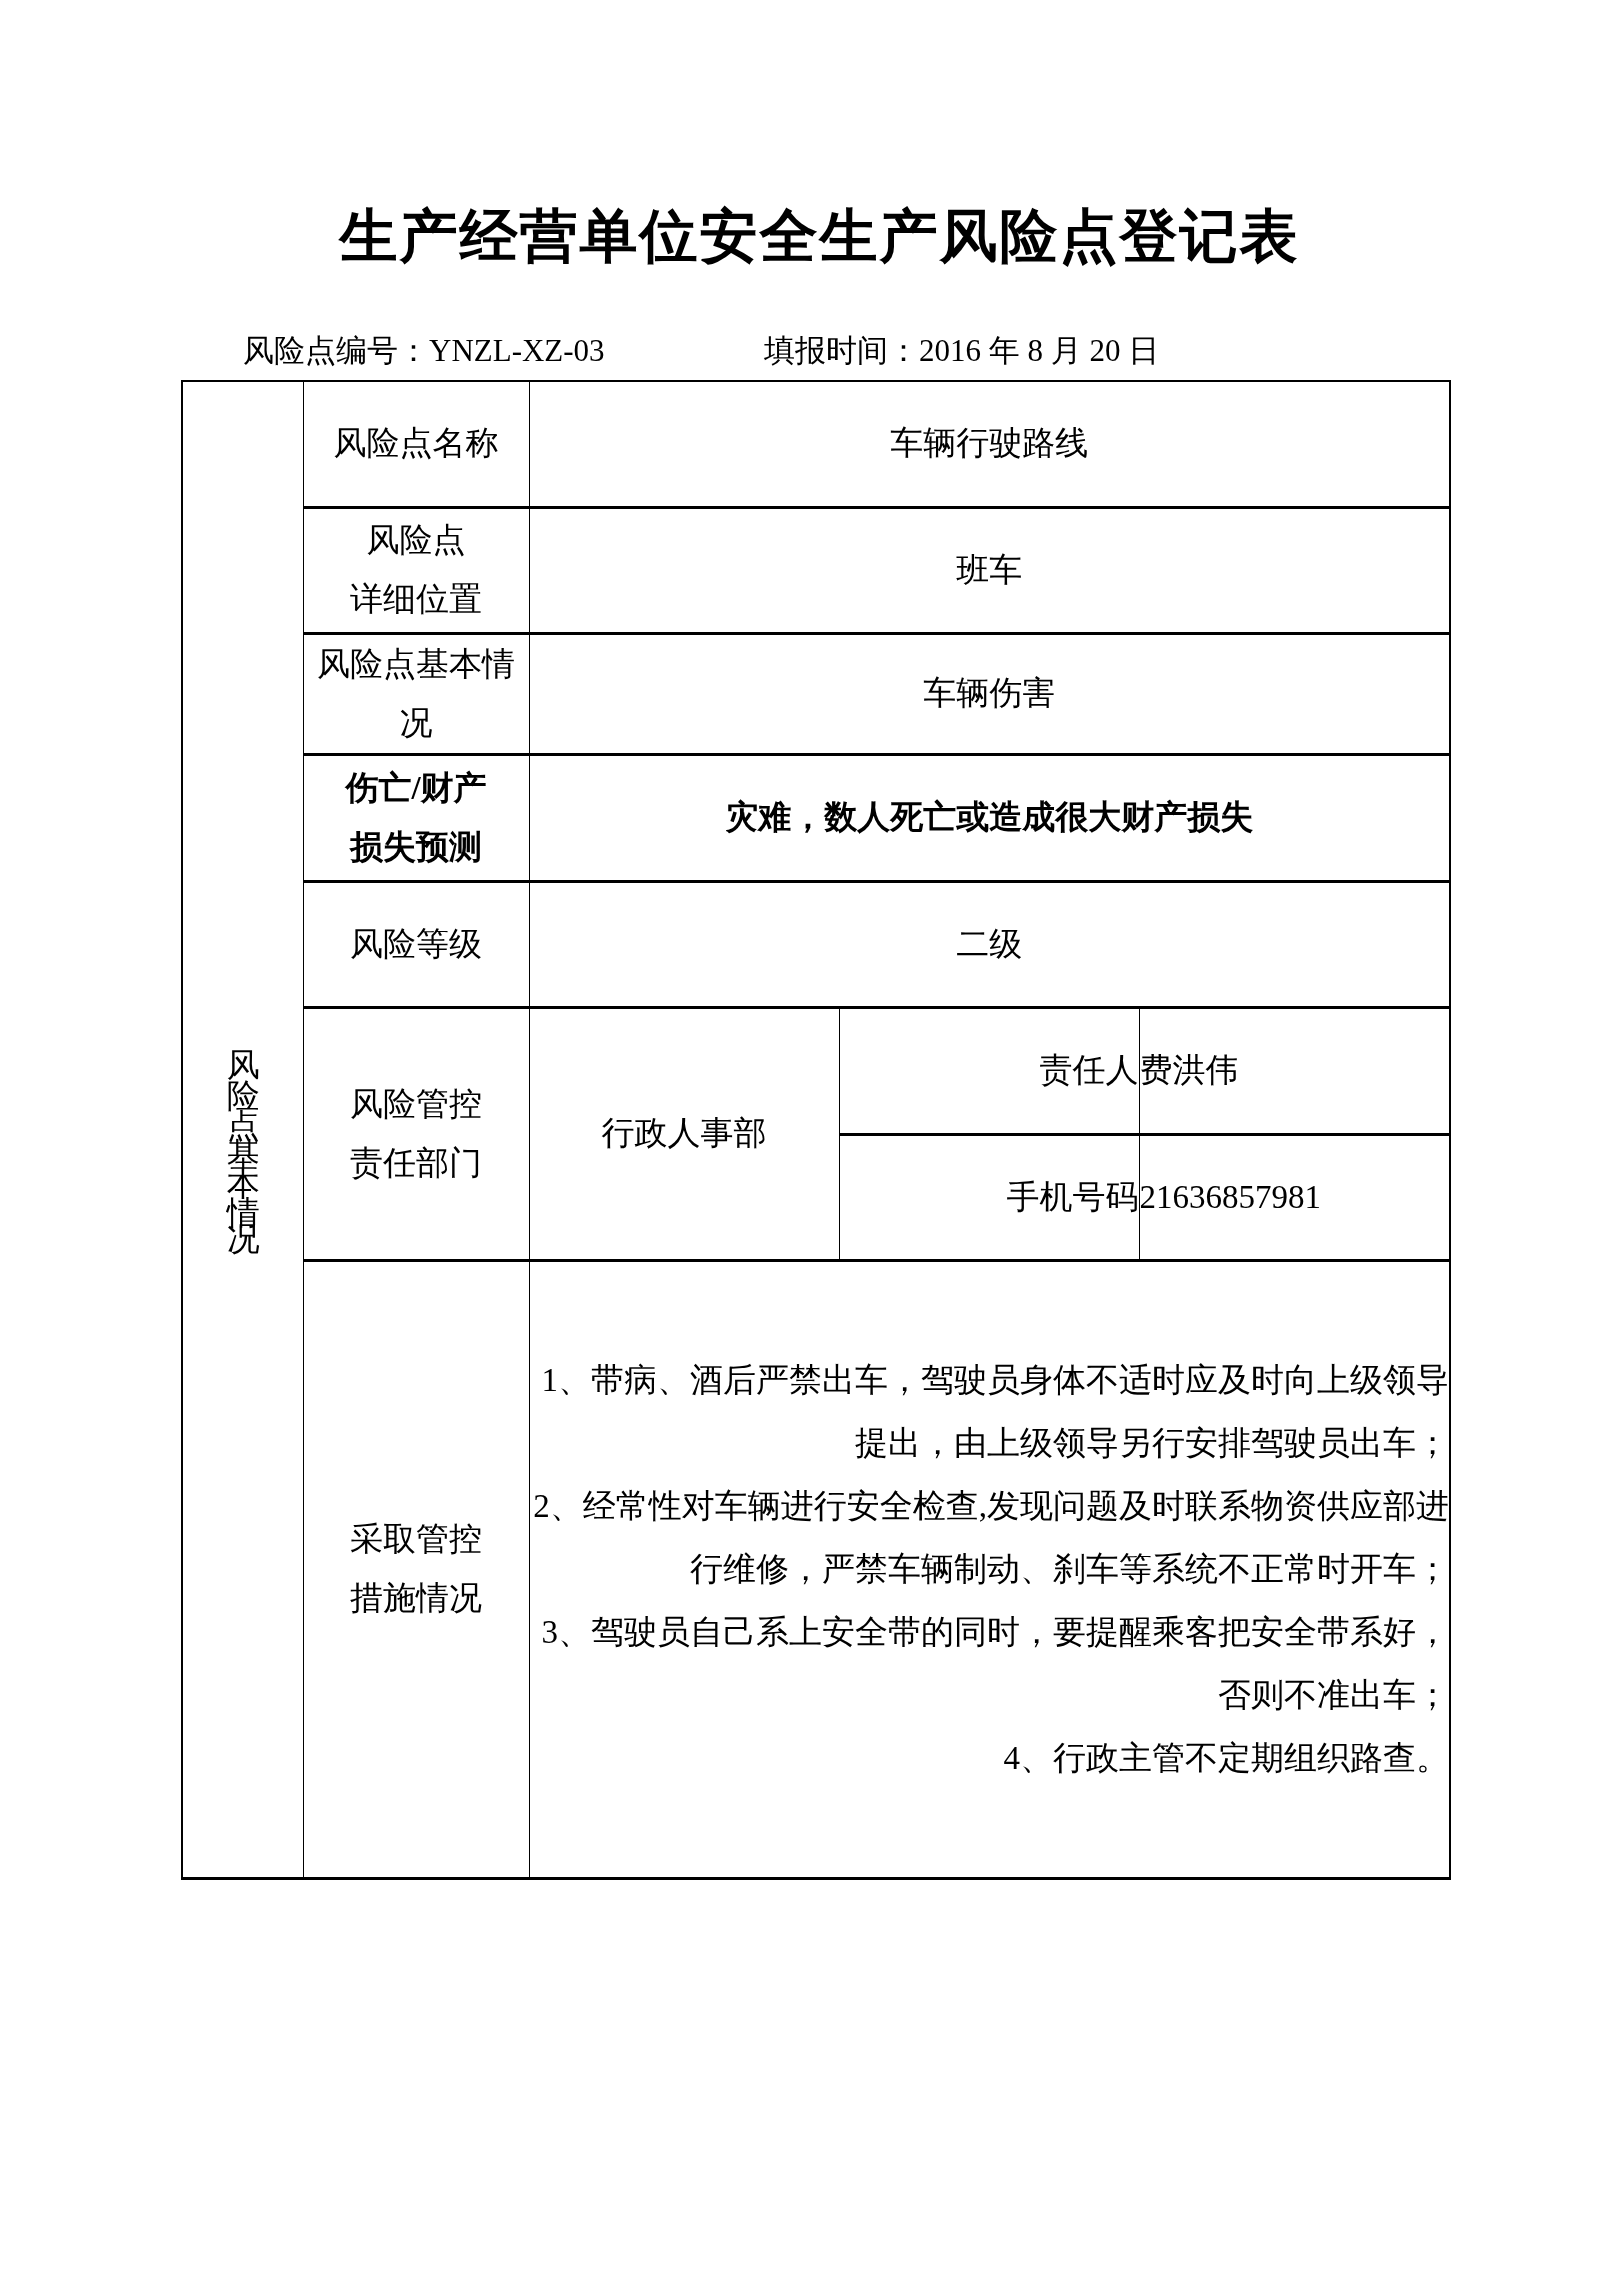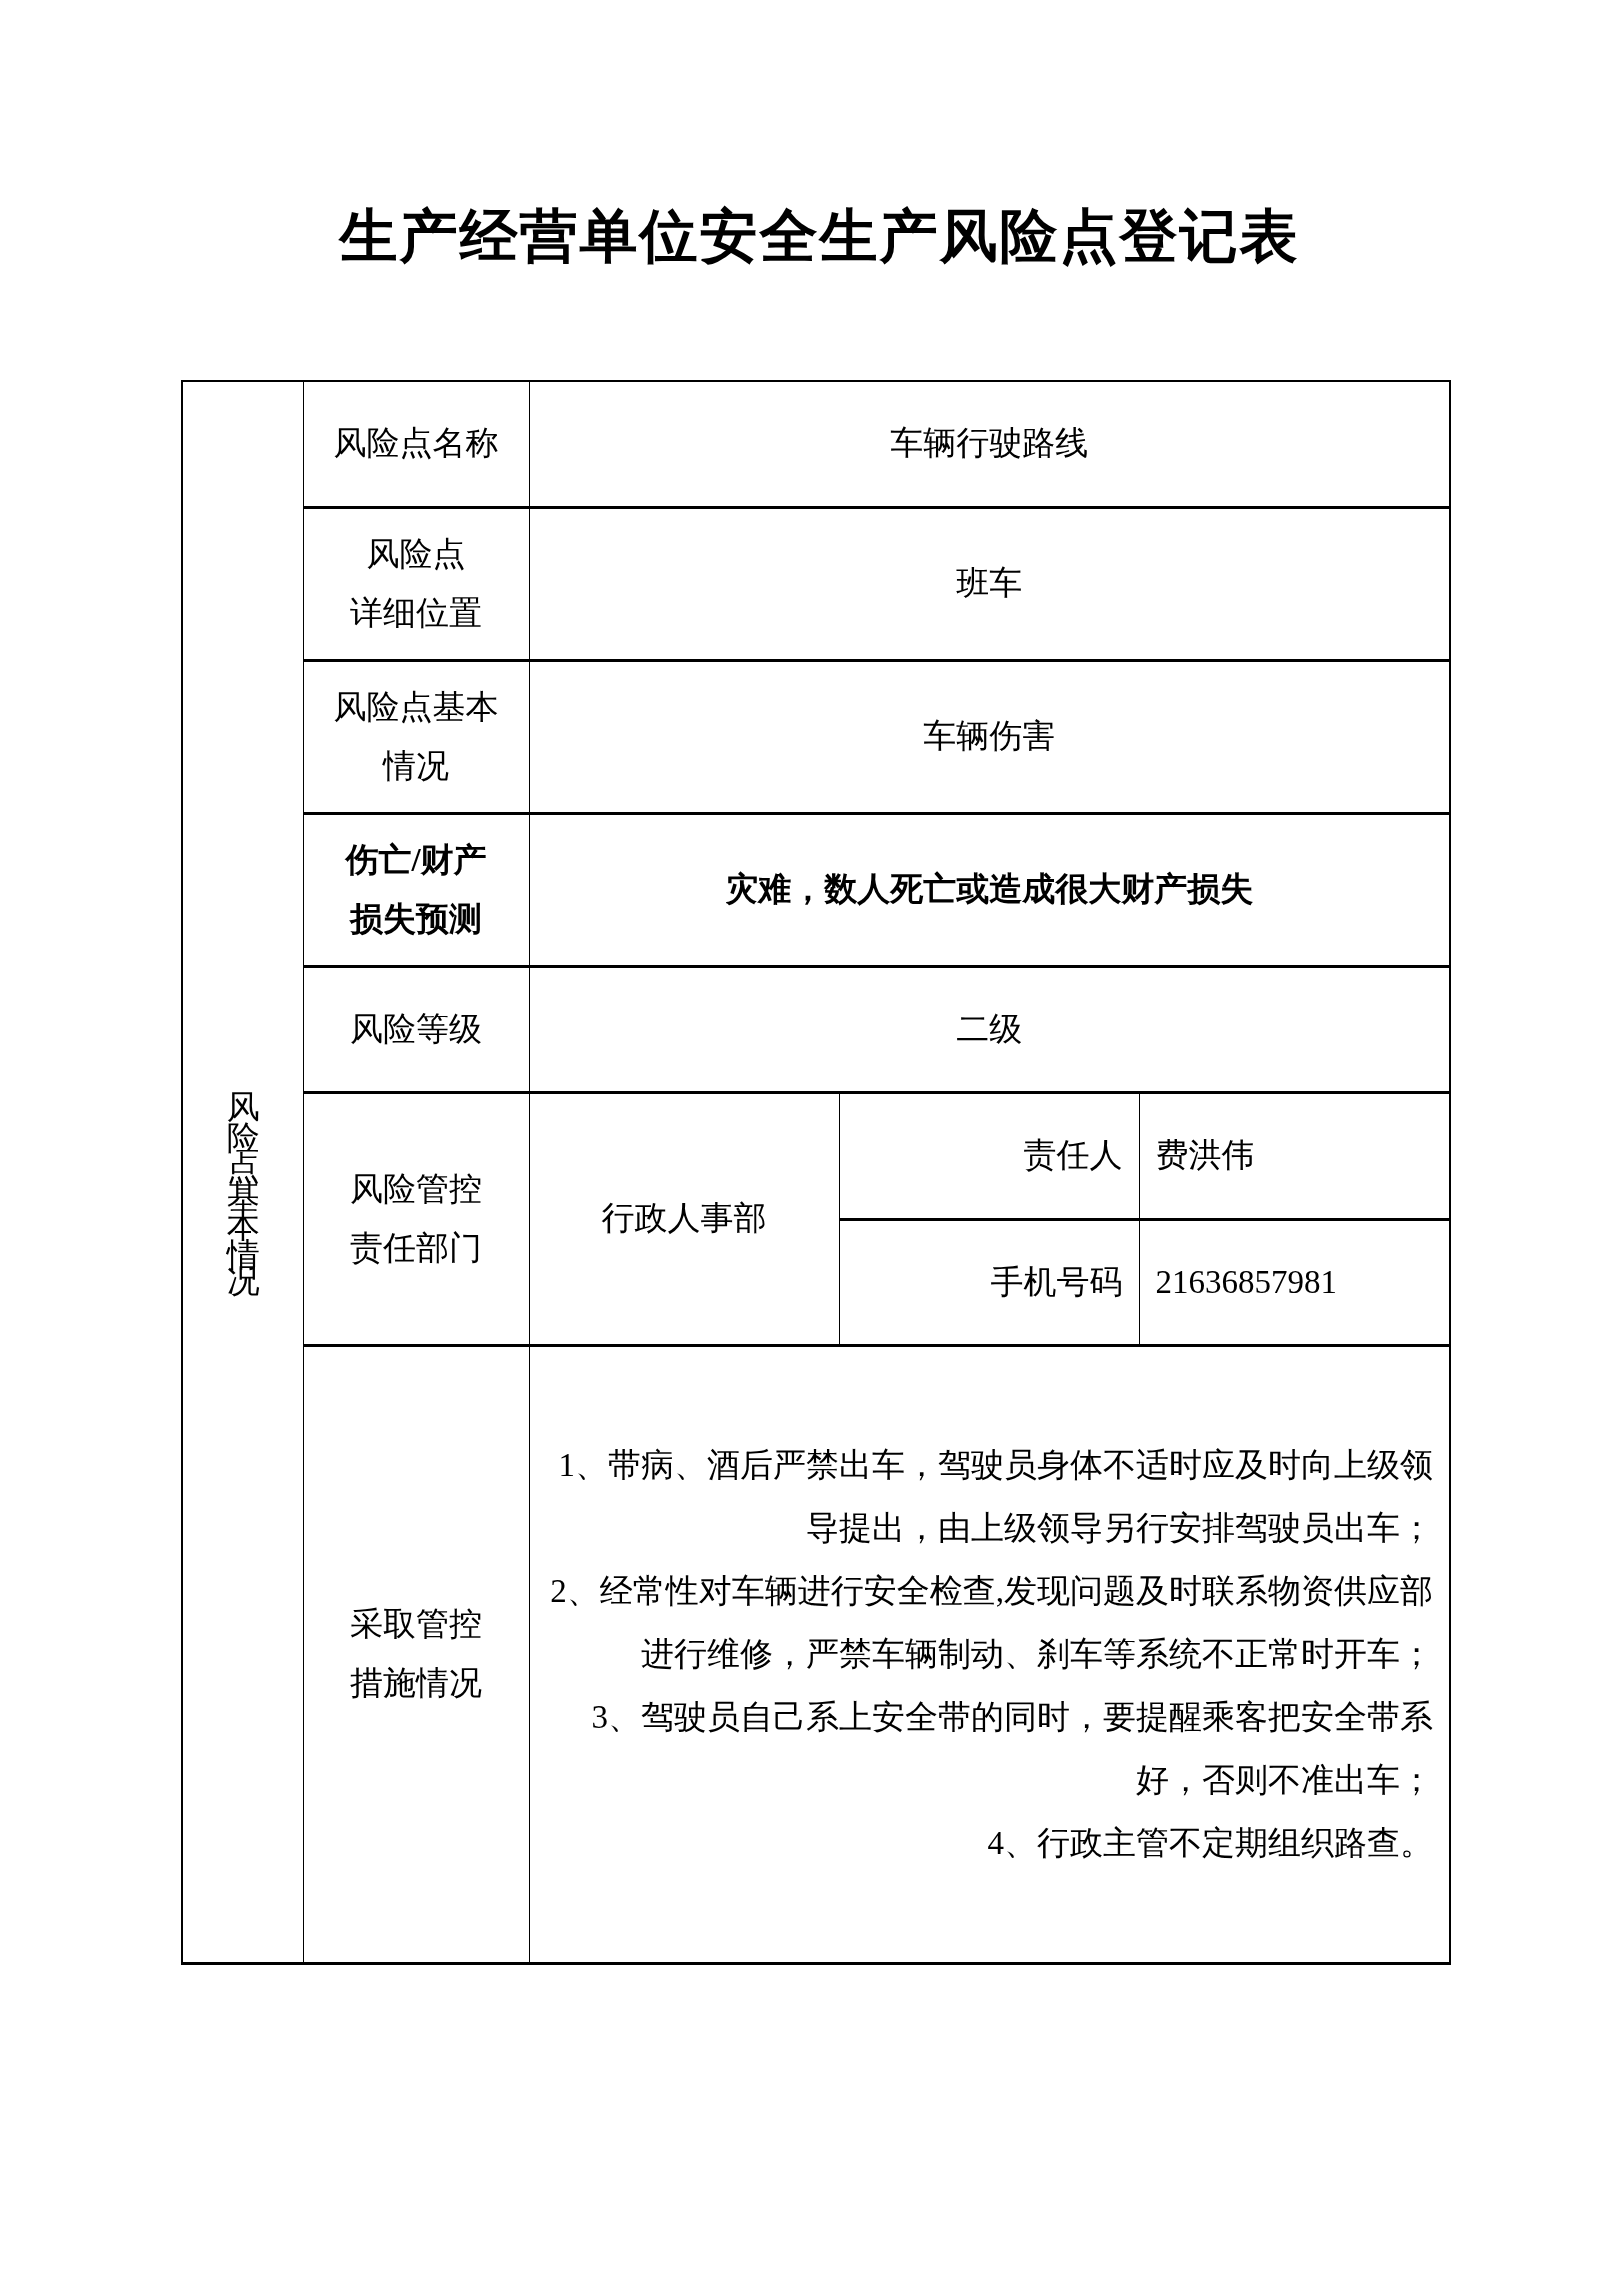--- a/index.html
+++ b/index.html
@@ -47,21 +47,21 @@
     top: 380px;
     width: 1269px;
     table-layout: fixed;
     border-collapse: collapse;
     border: 2px solid #000;
     border-bottom-width: 3.3px;
   }
   table.reg-table td {
     border: 1.3px solid #000;
     border-bottom-width: 3.3px;
-    padding: 16px;
+    padding: 0;
     vertical-align: middle;
     font-size: 33px;
   }
   tr.r1  { height: 126px; }
   tr.r2  { height: 126px; }
   tr.r3  { height: 118px; }
   tr.r4  { height: 127px; font-weight: bold; }
   tr.r5  { height: 126px; margin-left: 33px; }
   tr.r6a { height: 127px; }
   tr.r6b { height: 126px; }
@@ -96,20 +96,24 @@
     padding: 0 6.5px 0 25px;
   }
 </style>
 </head>
 <body>
 
 <div class="page">
 
   <h1 class="title">生产经营单位安全生产风险点登记表</h1>
 
+  <div class="meta-line">
+    <span class="meta-no"><span>风险点编号：</span><span>YNZL-XZ-03</span></span>
+    <span class="meta-date"><span>填报时间：</span><span>2016 年 8 月 20 日</span></span>
+  </div>
 
   <table class="reg-table">
     <colgroup>
       <col style="width:121px">
       <col style="width:226px">
       <col style="width:310px">
       <col style="width:300px">
       <col style="width:311px">
     </colgroup>
 

